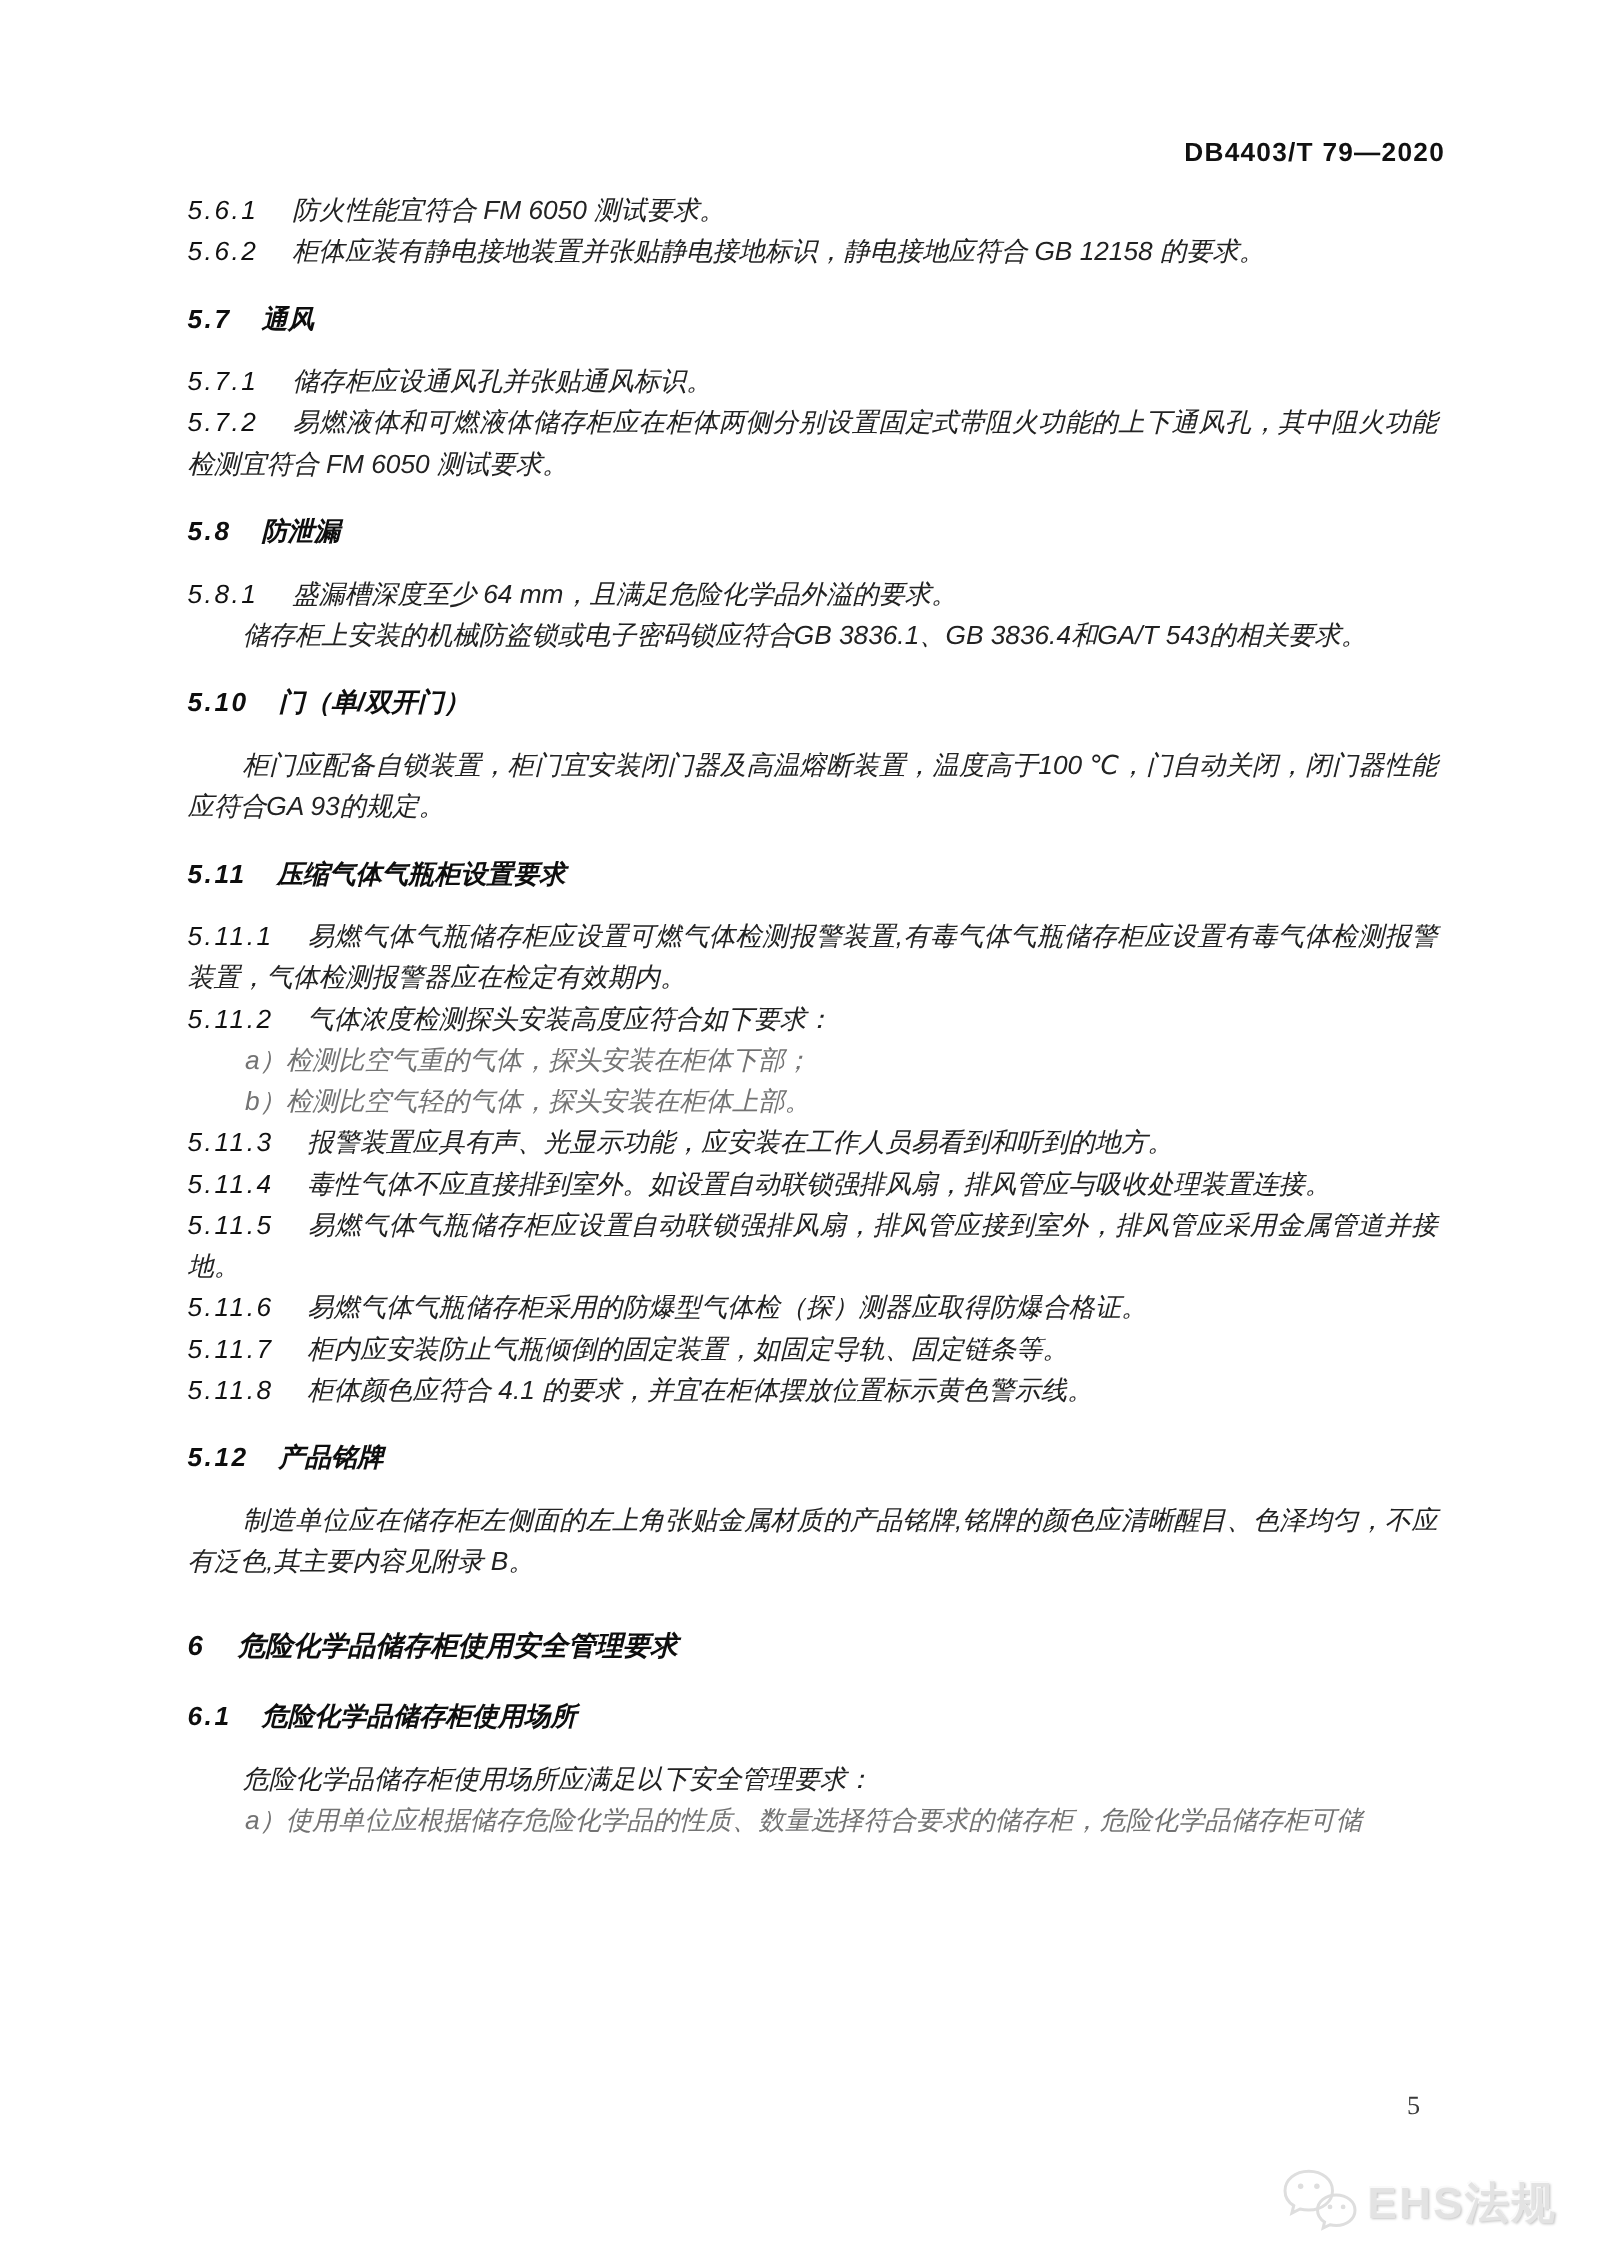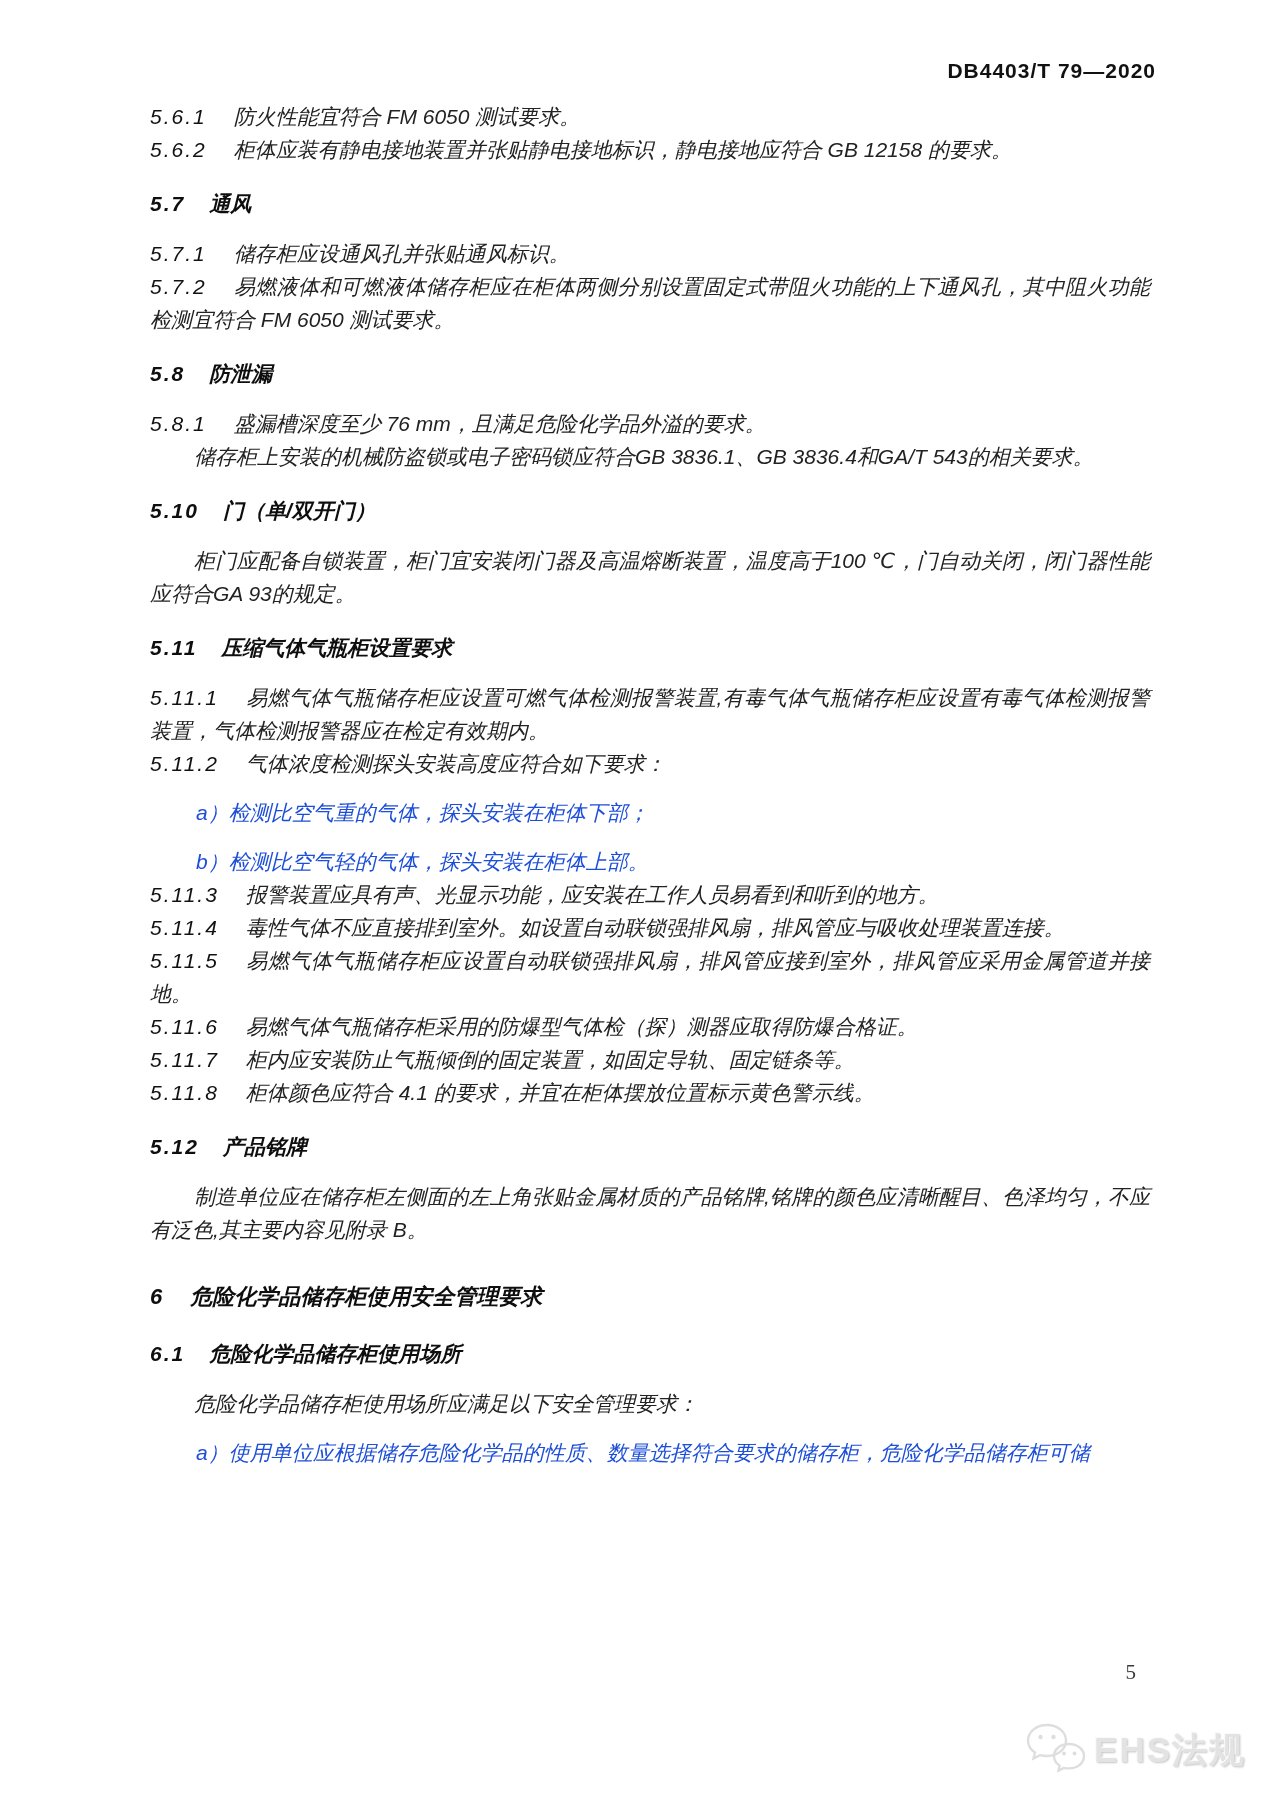--- a/index.html
+++ b/index.html
@@ -7,27 +7,28 @@
   body {
     width:1280px; height:1810px;
     position:relative;
     font-family:"Liberation Sans","DejaVu Sans",sans-serif;
     color:#1c1c1c;
     overflow:hidden;
   }
   .sheet { width:100%; height:100%; position:relative; background:#ffffff; }
 
   .hdr {
-    padding:56px 124px 0 150px;
+    padding:96px 124px 0 150px;
     text-align:right;
     font-size:21px;
     font-weight:700;
     letter-spacing:1px;
     color:#111;
     line-height:30px;
+    margin-top:12px;
   }
 
   .content {
     padding:14px 130px 0 150px;
     font-size:21px;
     line-height:33px;
     font-style:italic;
   }
 
   .clause { text-align:justify; color:#222; }
@@ -56,22 +57,21 @@
 
   .para {
     text-align:justify;
     text-indent:44px;
     color:#222;
   }
 
   .sub {
     padding-left:46px;
     text-align:justify;
-    color:#1d4ed8;
-    margin-top:16px;
+    color:#737373;
   }
 
   .pageno {
     position:absolute;
     top:1660px;
     right:144px;
     font-family:"Liberation Serif","DejaVu Serif",serif;
     font-size:21px;
     color:#3a3a3a;
   }
@@ -109,21 +109,21 @@
     <p class="clause"><span class="num">5.6.1</span><span>防火性能宜符合 FM 6050 测试要求。</span></p>
     <p class="clause"><span class="num">5.6.2</span><span>柜体应装有静电接地装置并张贴静电接地标识，静电接地应符合 GB 12158 的要求。</span></p>
 
     <p class="h"><span class="num">5.7</span><span>通风</span></p>
 
     <p class="clause"><span class="num">5.7.1</span><span>储存柜应设通风孔并张贴通风标识。</span></p>
     <p class="clause"><span class="num">5.7.2</span><span>易燃液体和可燃液体储存柜应在柜体两侧分别设置固定式带阻火功能的上下通风孔，其中阻火功能检测宜符合 FM 6050 测试要求。</span></p>
 
     <p class="h"><span class="num">5.8</span><span>防泄漏</span></p>
 
-    <p class="clause"><span class="num">5.8.1</span><span>盛漏槽深度至少 76 mm，且满足危险化学品外溢的要求。</span></p>
+    <p class="clause"><span class="num">5.8.1</span><span>盛漏槽深度至少 64 mm，且满足危险化学品外溢的要求。</span></p>
 
 
     <p class="para"><span>储存柜上安装的机械防盗锁或电子密码锁应符合GB 3836.1、GB 3836.4和GA/T 543的相关要求。</span></p>
 
     <p class="h"><span class="num">5.10</span><span>门（单/双开门）</span></p>
 
     <p class="para"><span>柜门应配备自锁装置，柜门宜安装闭门器及高温熔断装置，温度高于100 ℃，门自动关闭，闭门器性能应符合GA 93的规定。</span></p>
 
     <p class="h"><span class="num">5.11</span><span>压缩气体气瓶柜设置要求</span></p>
 

